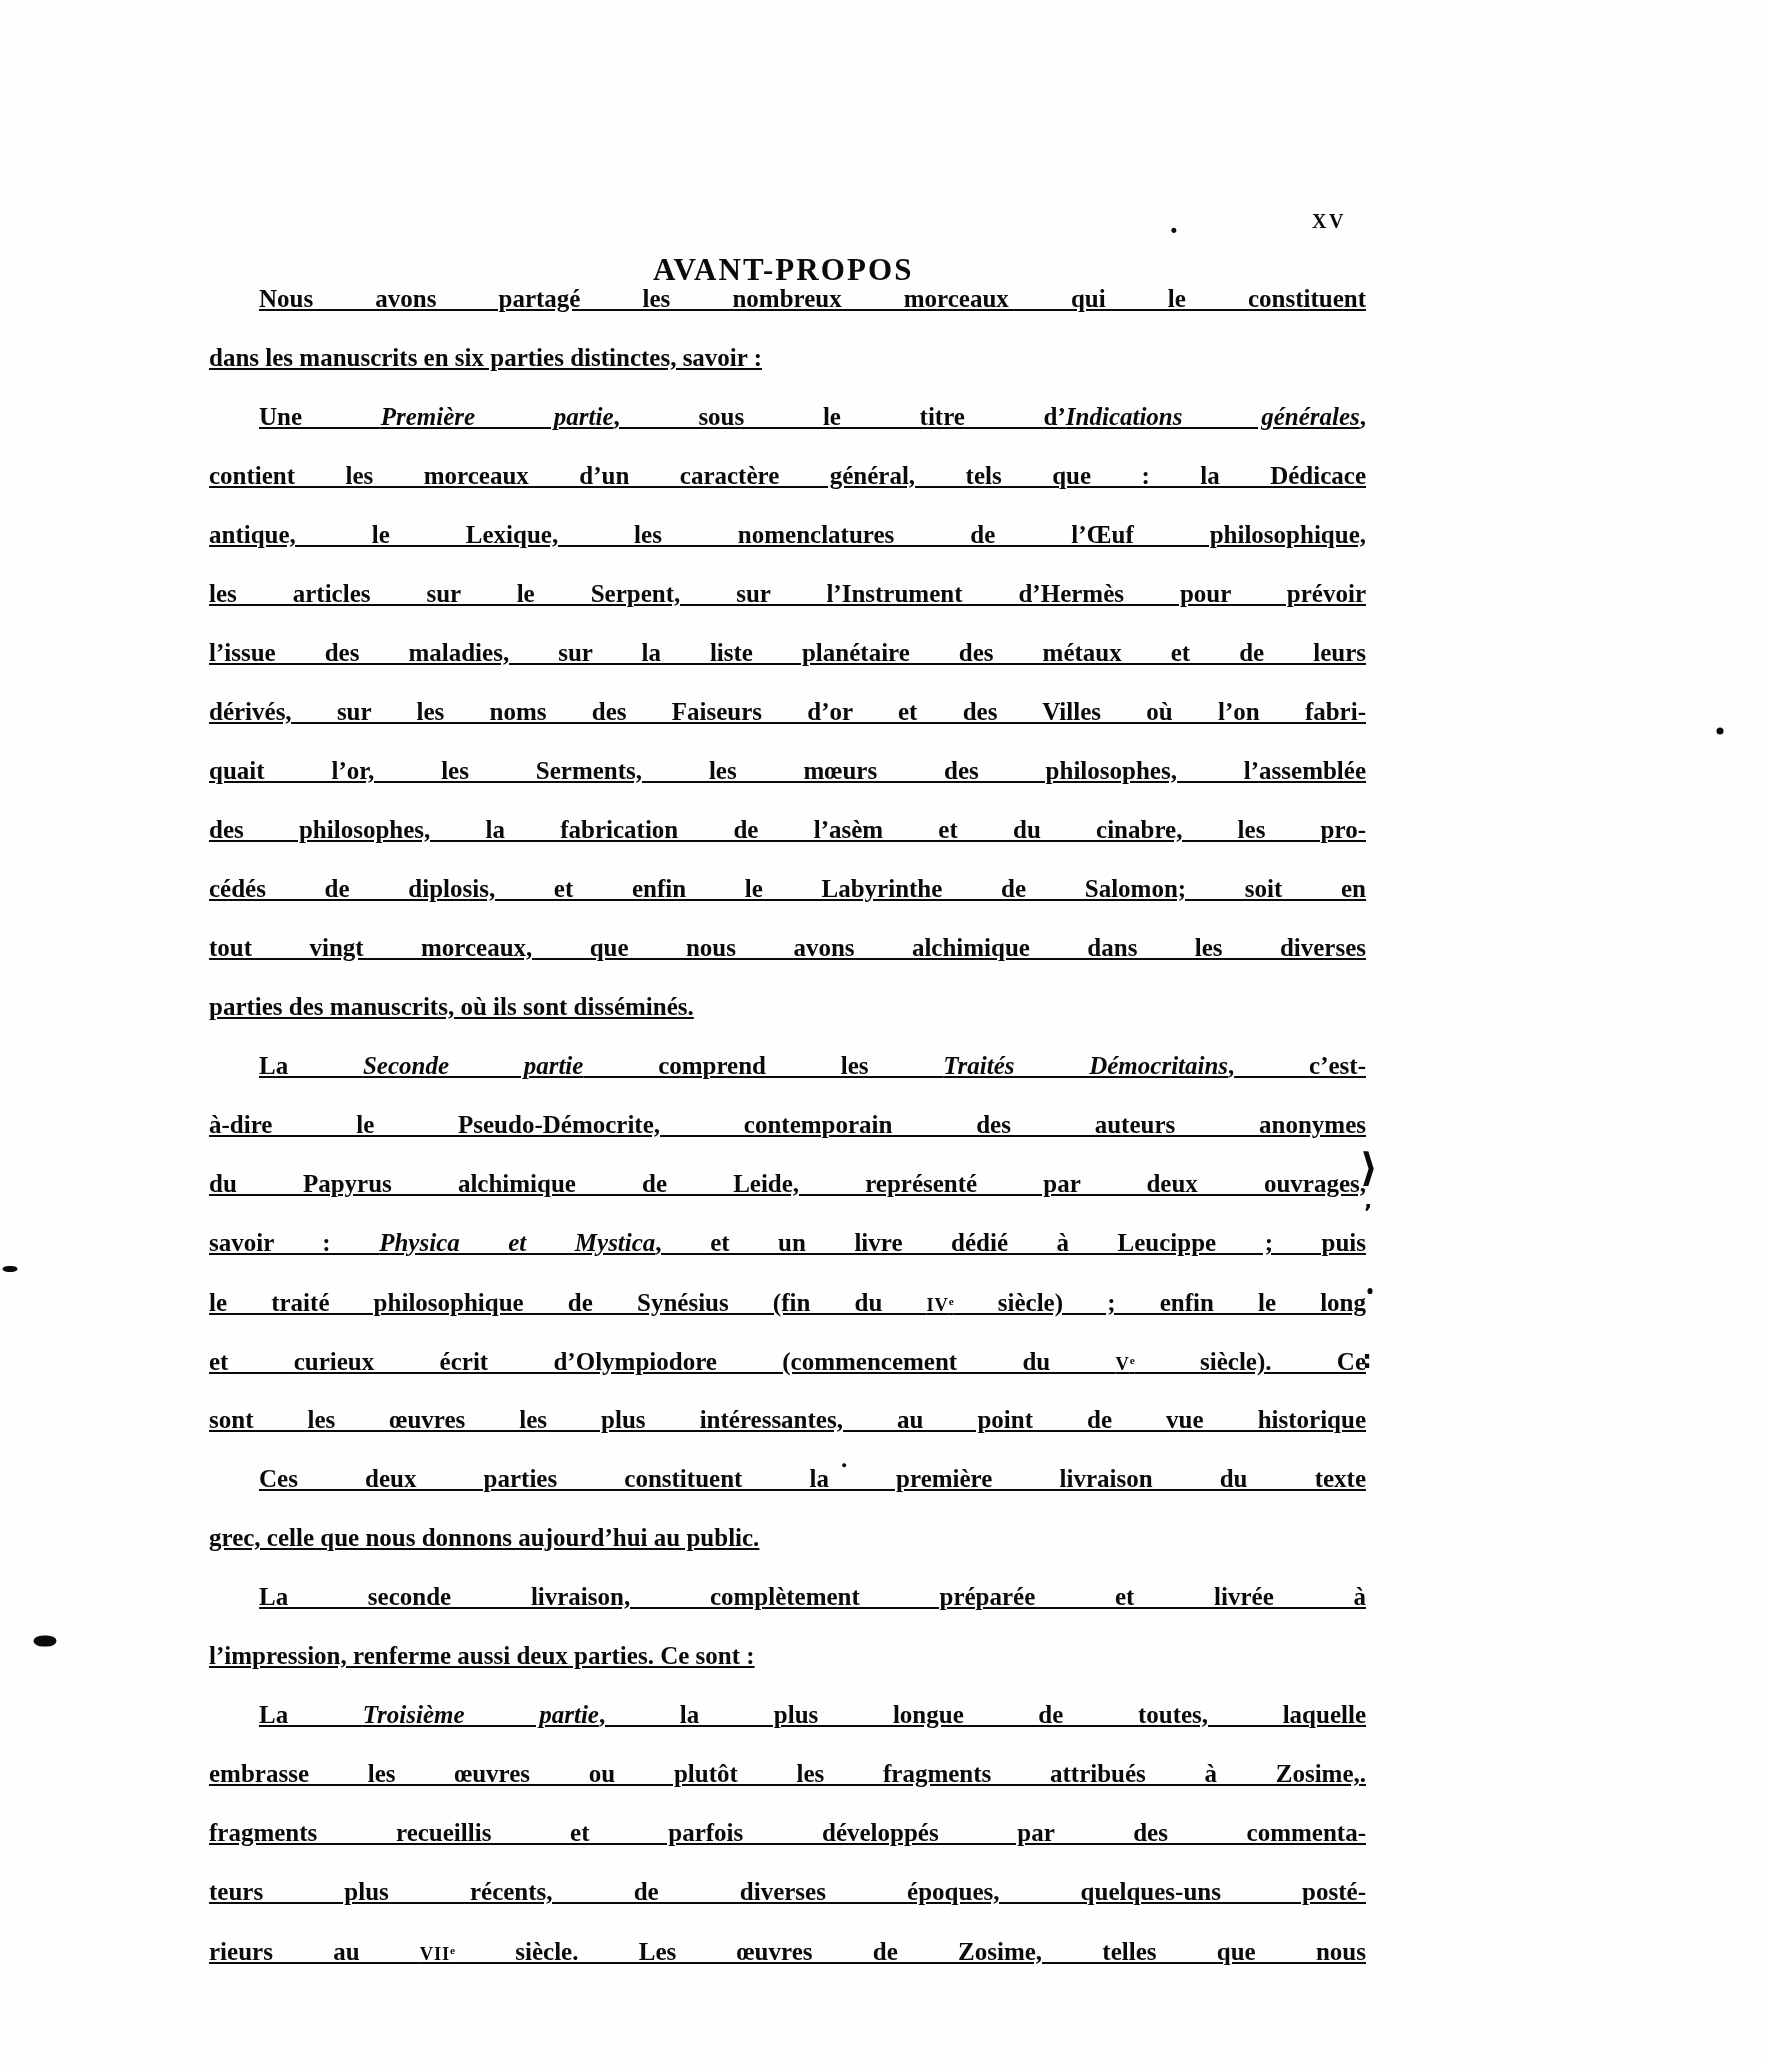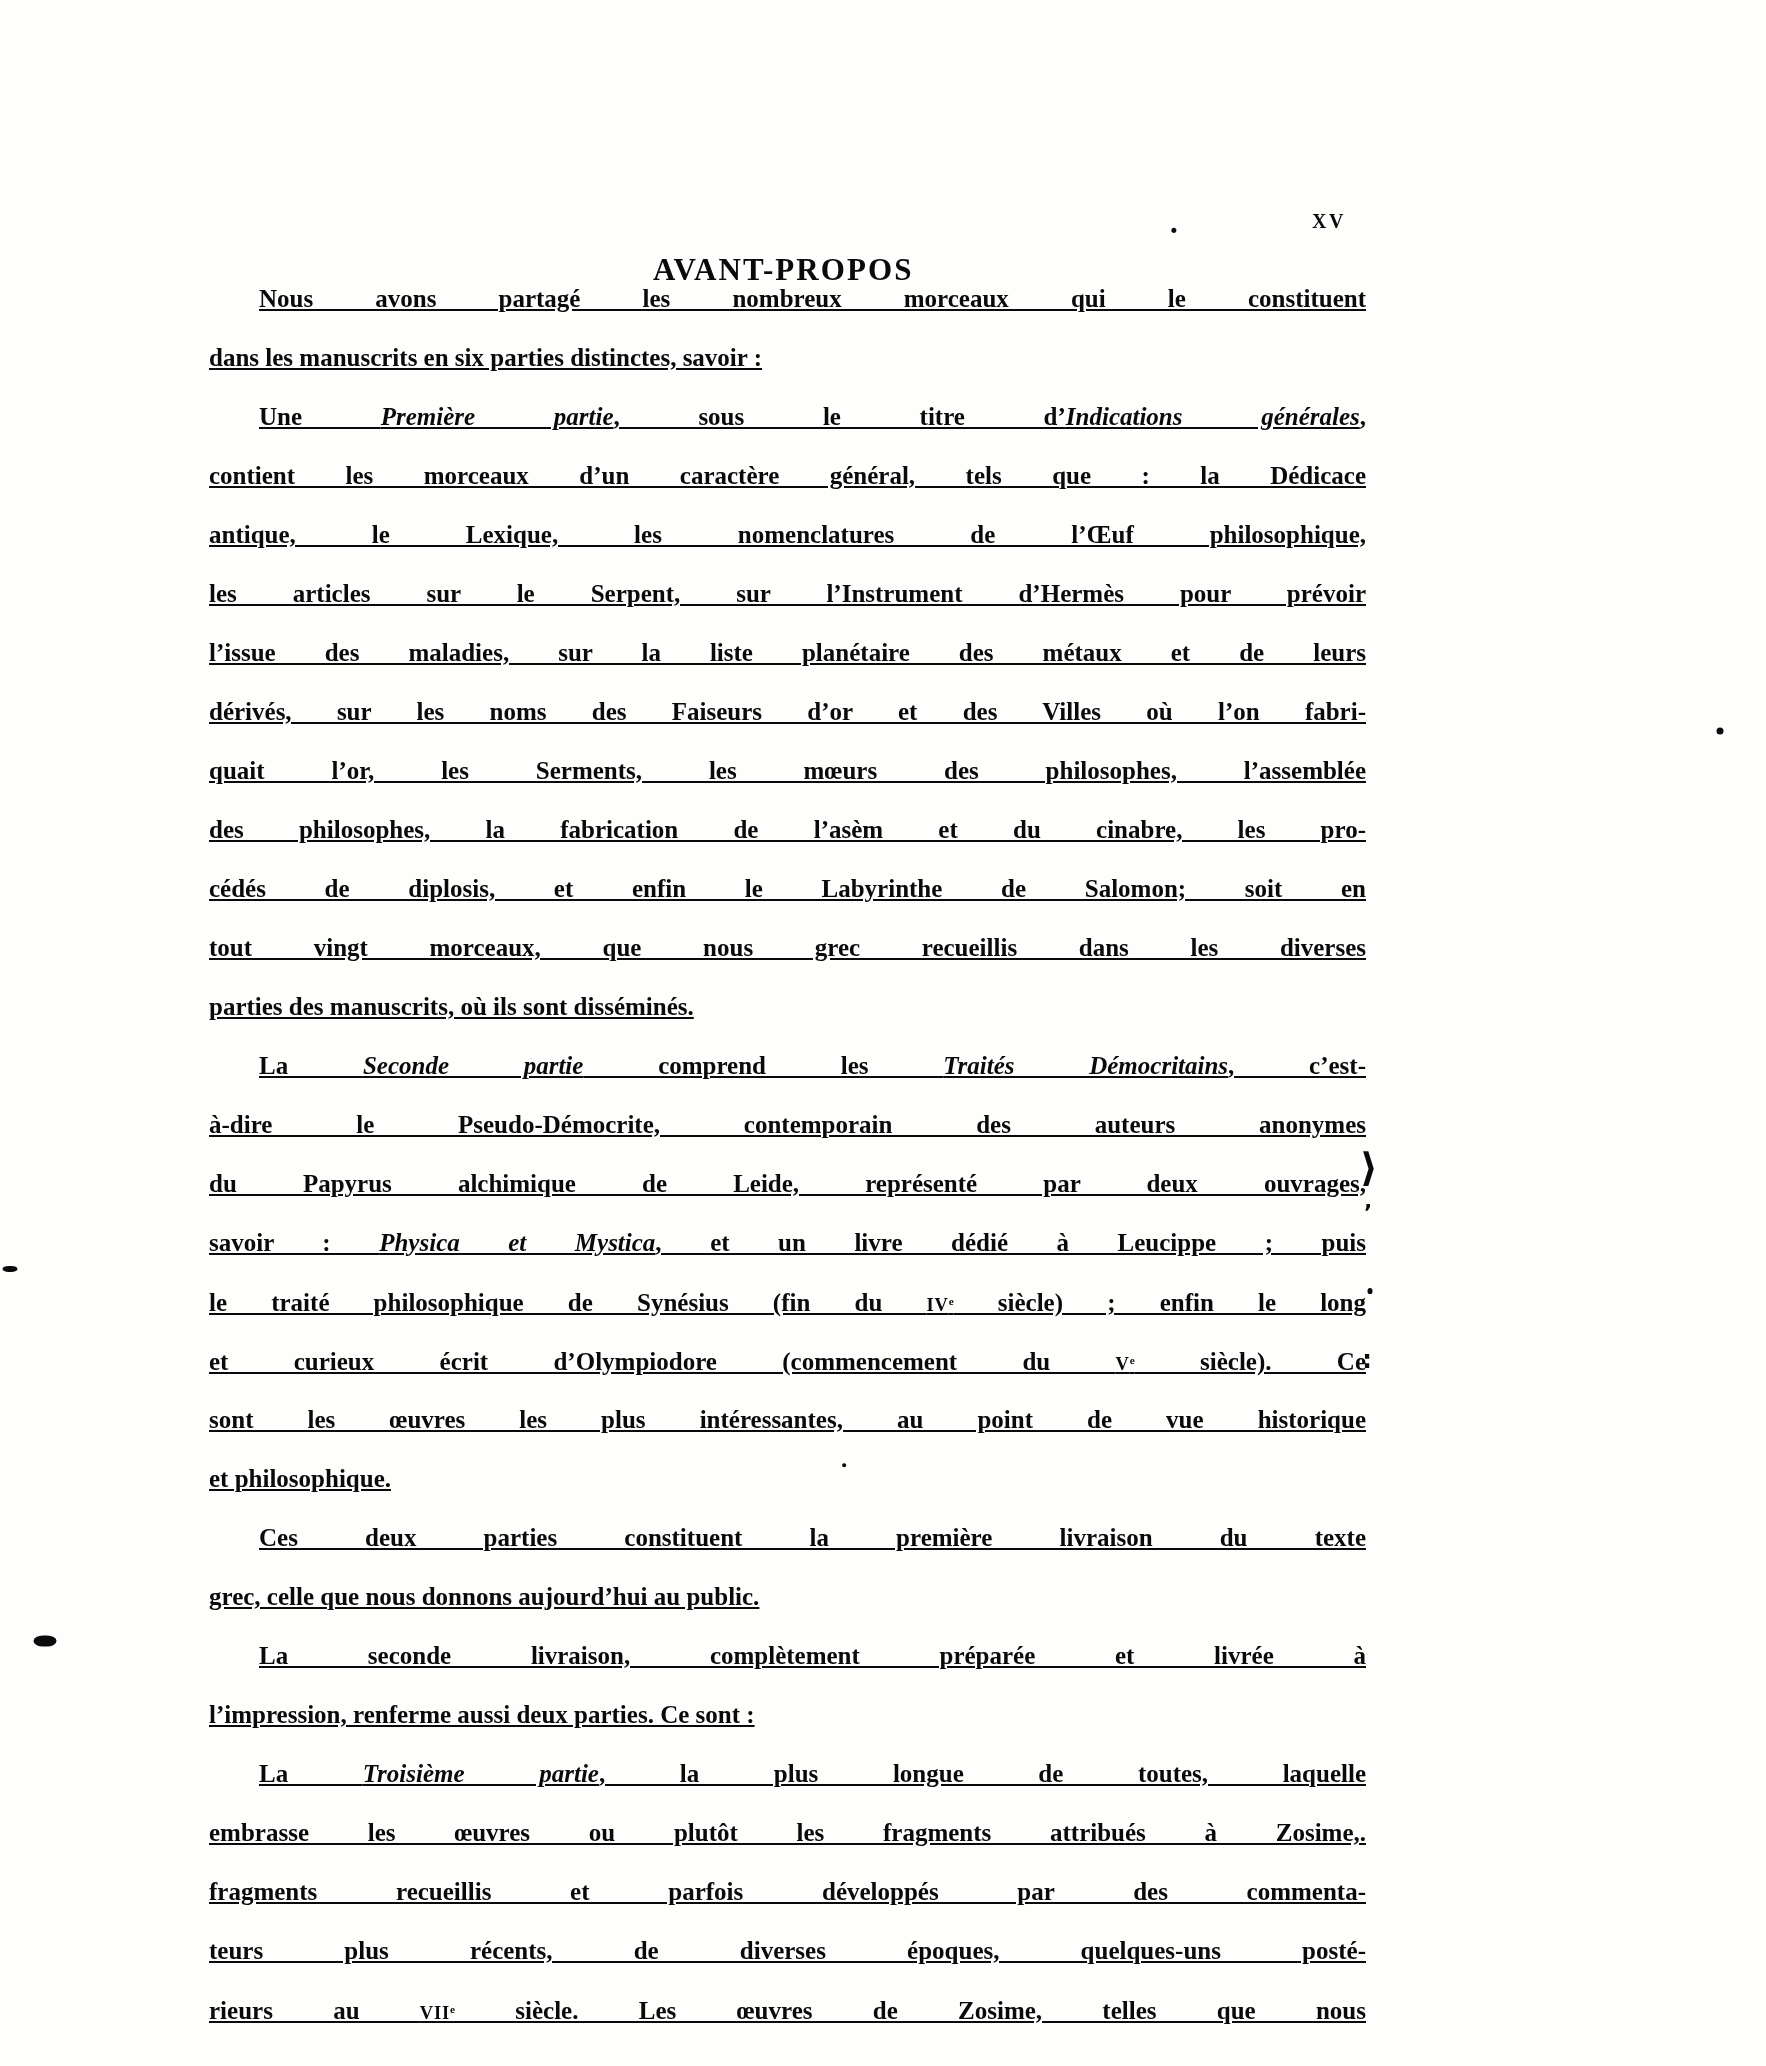--- a/index.html
+++ b/index.html
@@ -61,30 +61,29 @@
       <div class="line"><span>dans les manuscrits en six parties distinctes, savoir :</span></div>
       <div class="line j ind"><span>Une </span><span class="seg-i">Première partie</span><span>, sous le titre d’</span><span class="seg-i">Indications générales</span><span>,</span></div>
       <div class="line j"><span>contient les morceaux d’un caractère général, tels que : la Dédicace</span></div>
       <div class="line j"><span>antique, le Lexique, les nomenclatures de l’Œuf philosophique,</span></div>
       <div class="line j"><span>les articles sur le Serpent, sur l’Instrument d’Hermès pour prévoir</span></div>
       <div class="line j"><span>l’issue des maladies, sur la liste planétaire des métaux et de leurs</span></div>
       <div class="line j"><span>dérivés, sur les noms des Faiseurs d’or et des Villes où l’on fabri-</span></div>
       <div class="line j"><span>quait l’or, les Serments, les mœurs des philosophes, l’assemblée</span></div>
       <div class="line j"><span>des philosophes, la fabrication de l’asèm et du cinabre, les pro-</span></div>
       <div class="line j"><span>cédés de diplosis, et enfin le Labyrinthe de Salomon; soit en</span></div>
-      <div class="line j"><span>tout vingt morceaux, que nous grec recueillis dans les diverses</span></div>
+      <div class="line j"><span>tout vingt morceaux, que nous avons alchimique dans les diverses</span></div>
       <div class="line"><span>parties des manuscrits, où ils sont disséminés.</span></div>
       <div class="line j ind"><span>La </span><span class="seg-i">Seconde partie</span><span> comprend les </span><span class="seg-i">Traités Démocritains</span><span>, c’est-</span></div>
       <div class="line j"><span>à-dire le Pseudo-Démocrite, contemporain des auteurs anonymes</span></div>
       <div class="line j"><span>du Papyrus alchimique de Leide, représenté par deux ouvrages,</span></div>
       <div class="line j"><span>savoir : </span><span class="seg-i">Physica et Mystica</span><span>, et un livre dédié à Leucippe ; puis</span></div>
       <div class="line j"><span>le traité philosophique de Synésius (fin du </span><span class="seg-sc">IV</span><span class="seg-sup">e</span><span> siècle) ; enfin le long</span></div>
       <div class="line j"><span>et curieux écrit d’Olympiodore (commencement du </span><span class="seg-sc">V</span><span class="seg-sup">e</span><span> siècle). Ce</span></div>
       <div class="line j"><span>sont les œuvres les plus intéressantes, au point de vue historique</span></div>
-      <div class="line"><span>et philosophique.</span></div>
       <div class="line j ind"><span>Ces deux parties constituent la première livraison du texte</span></div>
       <div class="line"><span>grec, celle que nous donnons aujourd’hui au public.</span></div>
       <div class="line j ind"><span>La seconde livraison, complètement préparée et livrée à</span></div>
       <div class="line"><span>l’impression, renferme aussi deux parties. Ce sont :</span></div>
       <div class="line j ind"><span>La </span><span class="seg-i">Troisième partie</span><span>, la plus longue de toutes, laquelle</span></div>
       <div class="line j"><span>embrasse les œuvres ou plutôt les fragments attribués à Zosime,.</span></div>
       <div class="line j"><span>fragments recueillis et parfois développés par des commenta-</span></div>
       <div class="line j"><span>teurs plus récents, de diverses époques, quelques-uns posté-</span></div>
       <div class="line j"><span>rieurs au </span><span class="seg-sc">VII</span><span class="seg-sup">e</span><span> siècle. Les œuvres de Zosime, telles que nous</span></div>
     </div>

